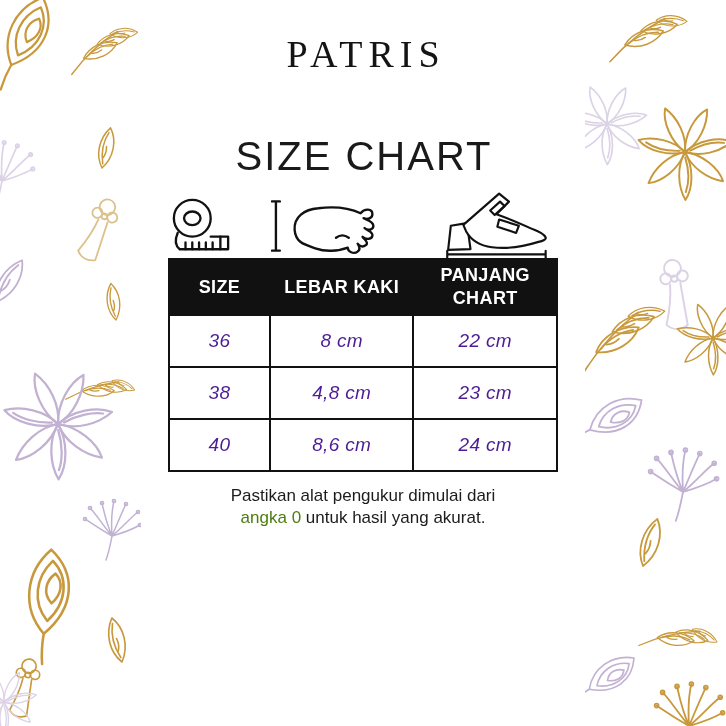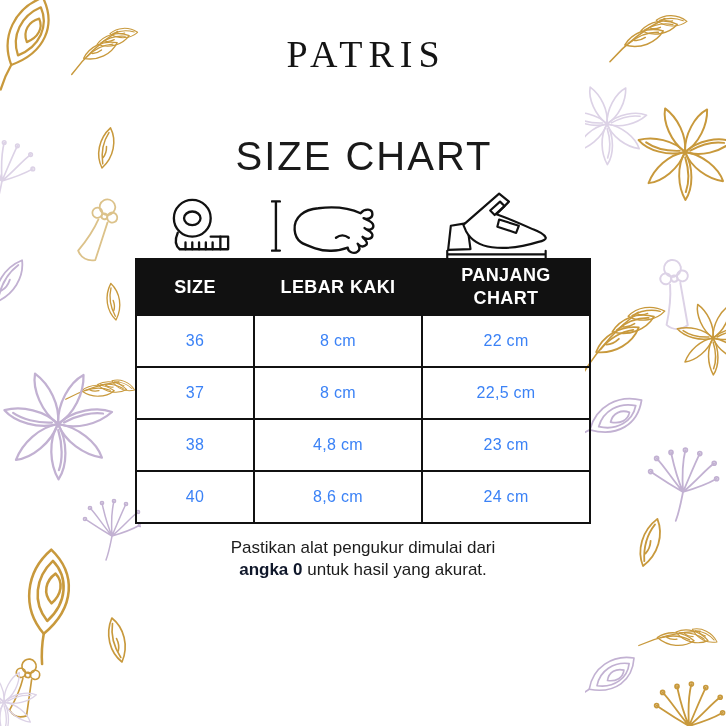--- a/index.html
+++ b/index.html
@@ -34,35 +34,35 @@
   .icons-row{
     width:390px;height:68px;margin-top:12px;
     display:flex;justify-content:space-between;align-items:flex-end;
   }
   .lineicon path,.lineicon circle,.lineicon ellipse{
     fill:none;stroke:#111;stroke-width:2.4;stroke-linecap:round;stroke-linejoin:round;
   }
   .lineicon .wfill{fill:#fff;}
   
   table.size-table{
-    width:456px;border-collapse:collapse;table-layout:fixed;margin-top:0;
+    width:390px;border-collapse:collapse;table-layout:fixed;margin-top:0;
   }
   .size-table th,.size-table td{
     border:2.5px solid #111;text-align:center;vertical-align:middle;padding:0 6px;
   }
   .size-table thead th{
     background:#111;color:#fff;height:54px;font-size:18px;font-weight:700;
     letter-spacing:0.4px;line-height:1.25;border-color:#111;
   }
-  .size-table tbody td{height:50px;font-size:16px;color:#3b82f6;letter-spacing:0.3px;}
+  .size-table tbody td{height:50px;font-size:19px;color:#4c1d95;letter-spacing:0.3px;font-style:italic;}
   
   .note{
     margin:13px 0 0 0;font-size:17px;line-height:1.32;text-align:center;color:#1c1c1c;
   }
-  .note strong{font-weight:700;color:#0f172a;}
+  .note strong{font-weight:400;color:#4d7c0f;}
 </style>
 </head>
 <body>
 
 <div class="stage">
 
   <svg width="0" height="0" style="position:absolute" aria-hidden="true">
     <defs>
       <path id="petal" d="M0,0 C10,-9 26,-12 36,-8 C27,0 12,4 0,0 Z"></path>
       <path id="petalvein" d="M4,-1 C13,-6 23,-8 30,-7"></path>
@@ -217,25 +217,20 @@
           <th>PANJANG CHART</th>
         </tr>
       </thead>
       <tbody>
         <tr>
           <td>36</td>
           <td>8 cm</td>
           <td>22 cm</td>
         </tr>
         <tr>
-          <td>37</td>
-          <td>8 cm</td>
-          <td>22,5 cm</td>
-        </tr>
-        <tr>
           <td>38</td>
           <td>4,8 cm</td>
           <td>23 cm</td>
         </tr>
         <tr>
           <td>40</td>
           <td>8,6 cm</td>
           <td>24 cm</td>
         </tr>
       </tbody>

